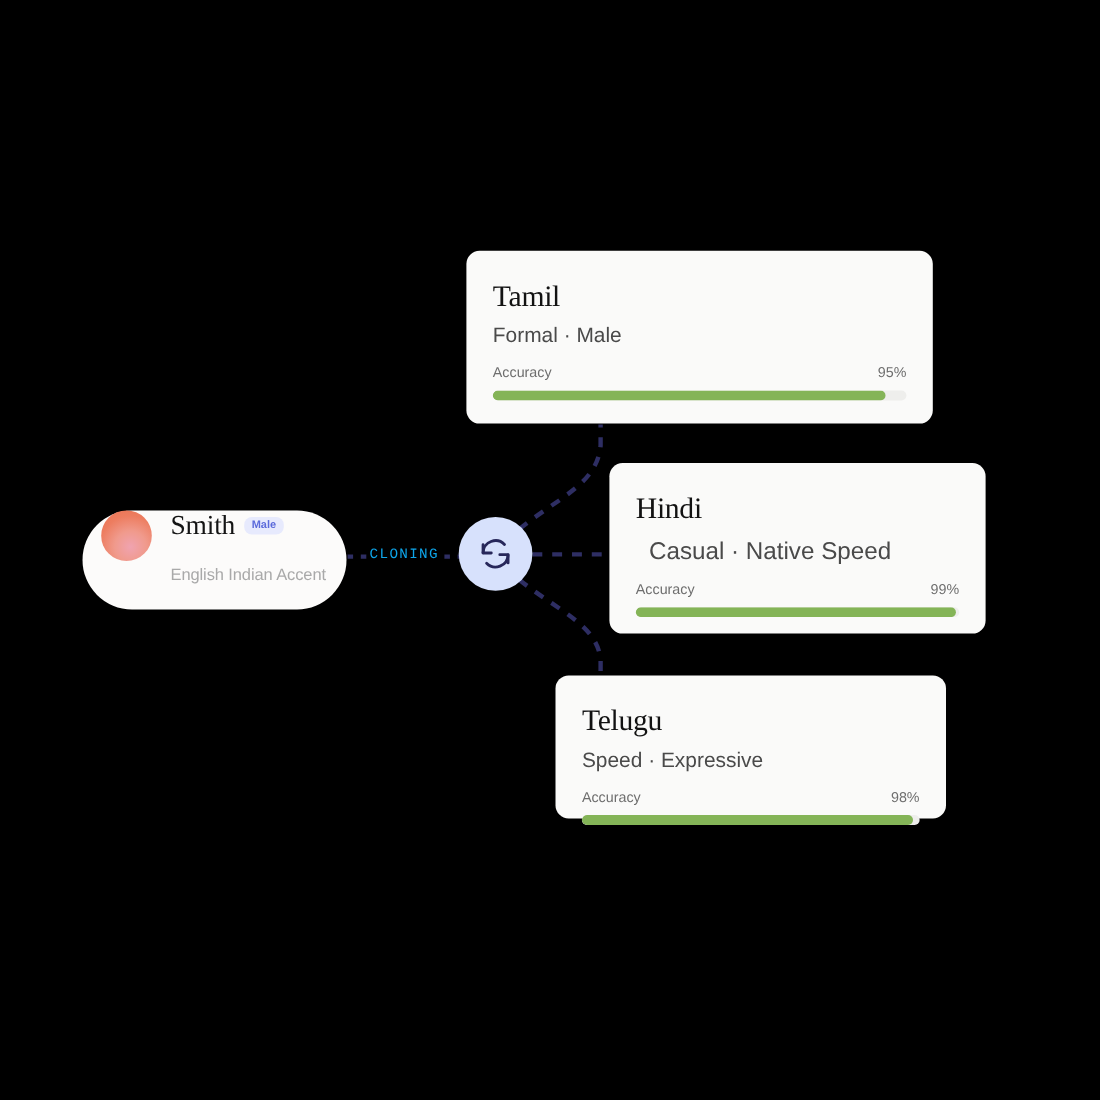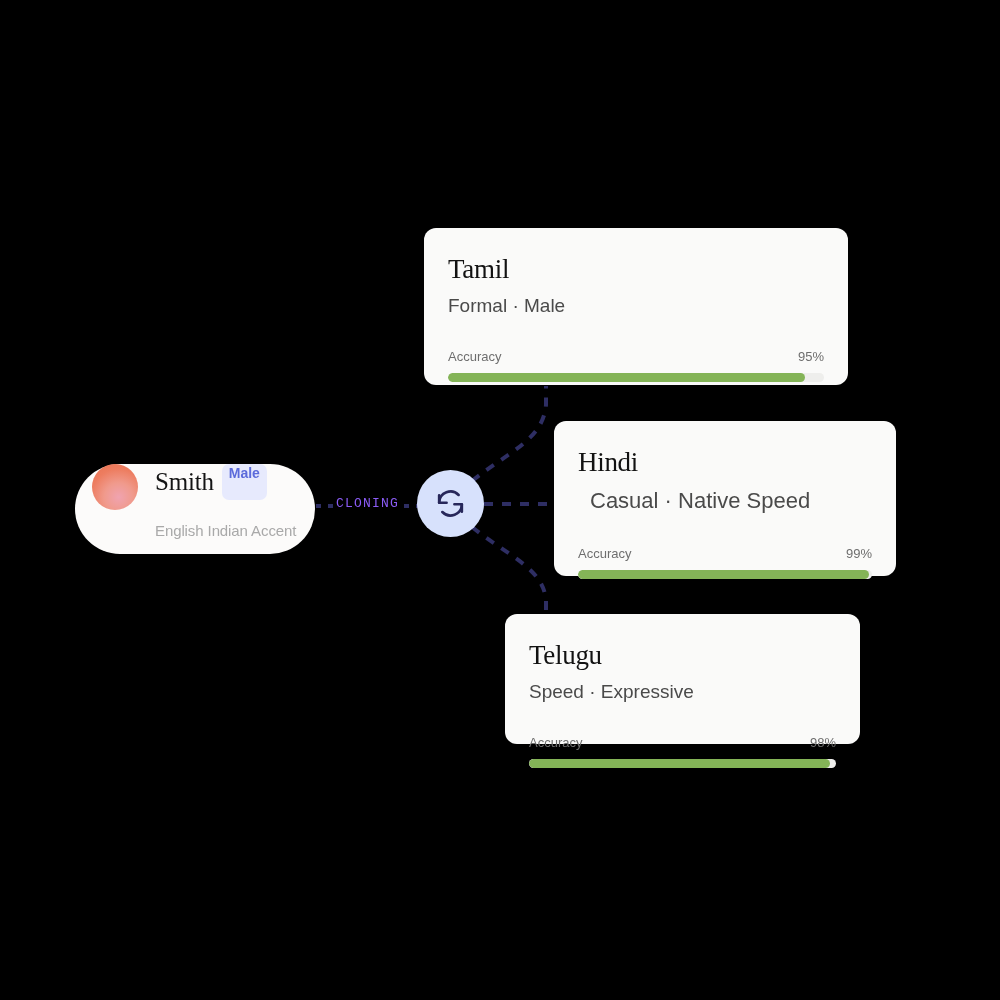--- a/index.html
+++ b/index.html
@@ -30,35 +30,35 @@
     flex:0 0 auto;
   }
   .voice-meta{ margin-left:17px; }
   .voice-name-row{ display:flex; align-items:center; gap:8px; }
   .voice-name{
     font-family:"Liberation Serif", serif;
     font-size:25px; color:#141414; letter-spacing:-0.2px;
   }
   .gender-badge{
     background:#E7EAFD; color:#5C6BDB;
-    font-size:14px; font-weight:600;
-    padding:2px 7px 19px; border-radius:7px;
+    font-size:10px; font-weight:600;
+    padding:2px 7px 3px; border-radius:7px;
     line-height:1.1;
   }
   .voice-sub{
     margin-top:22px;
     font-size:15px; color:#A9A9A9; letter-spacing:-0.1px;
   }
 
   
   .cloning-label{
     position:absolute; left:336px; top:496px;
     font-family:"Liberation Mono", monospace;
     font-size:13px; letter-spacing:1.2px;
-    color:#8b5cf6;
+    color:#0ea5e9;
   }
 
   
   .sync-hub{
     position:absolute; left:417px; top:470px;
     width:67px; height:67px; border-radius:50%;
     background:#D7E1FC;
     display:flex; align-items:center; justify-content:center;
   }
 
@@ -72,21 +72,21 @@
     font-family:"Liberation Serif", serif;
     color:#121212;
     letter-spacing:-0.3px;
   }
   .lang-card .subtitle{
     color:#4A4A4A;
   }
   .acc-row{
     display:flex; justify-content:space-between; align-items:baseline;
   }
-  .acc-label, .acc-value{ color:#6E6E6E;margin-top:18px; }
+  .acc-label, .acc-value{ color:#6E6E6E; }
   .bar-track{
     background:#EEEEEC;
     border-radius:99px;
     width:100%; overflow:hidden;
   }
   .bar-fill{
     background:#84B457;
     border-radius:99px; height:100%;
   }
 

